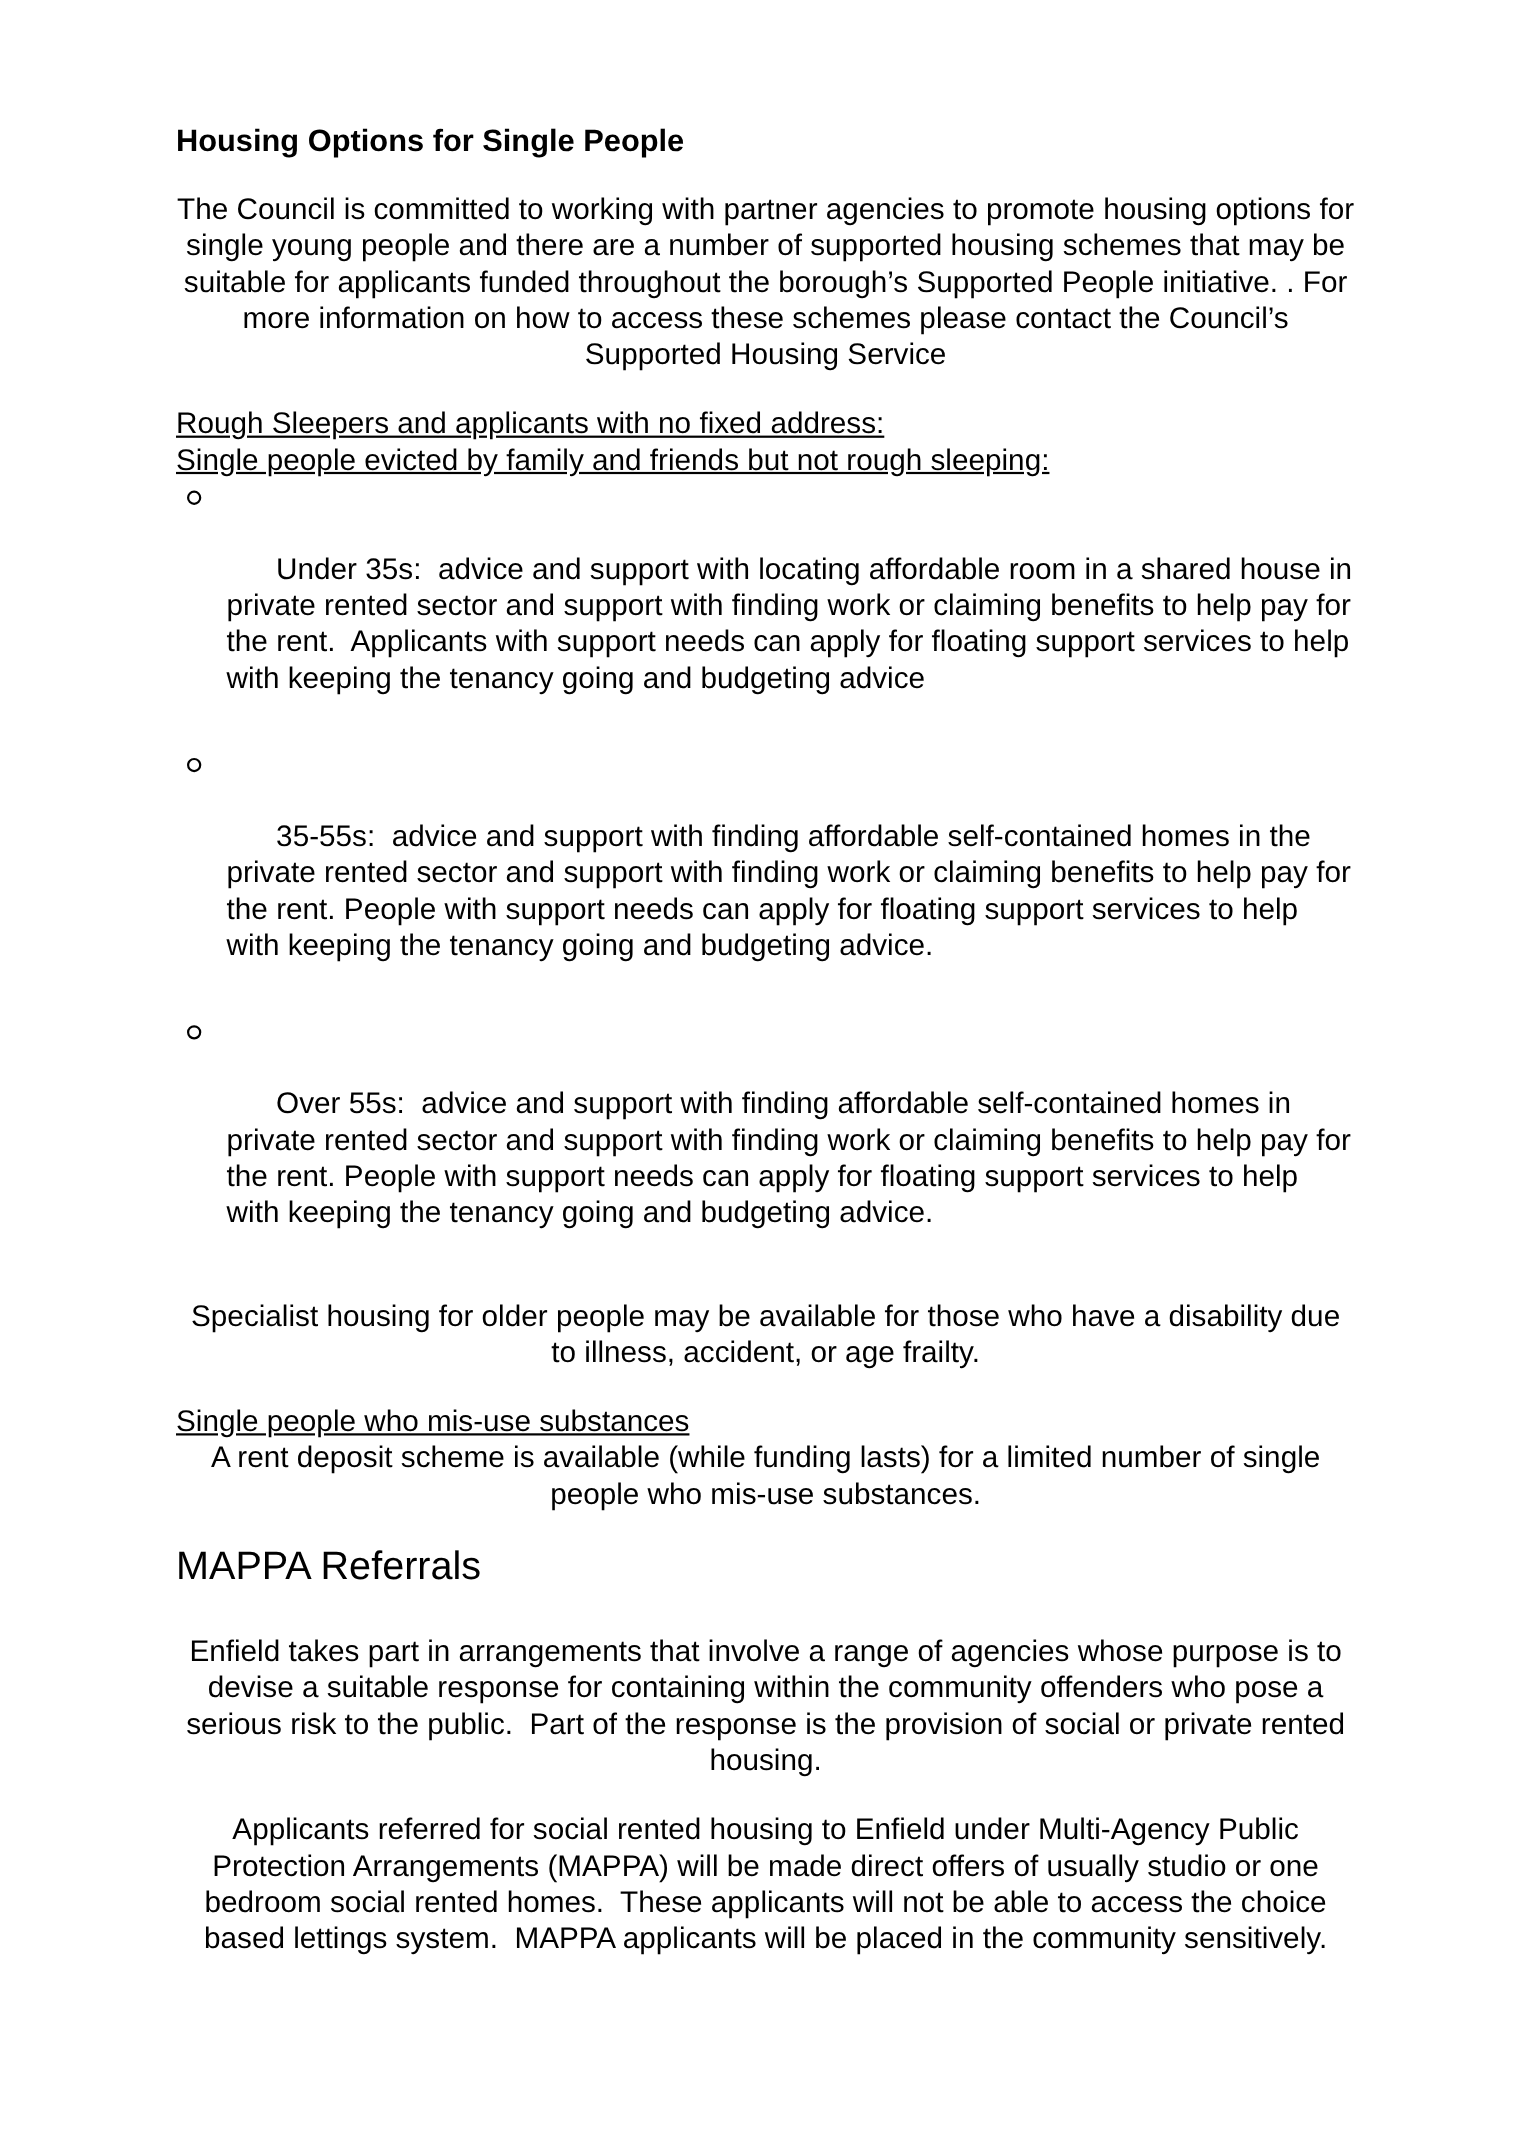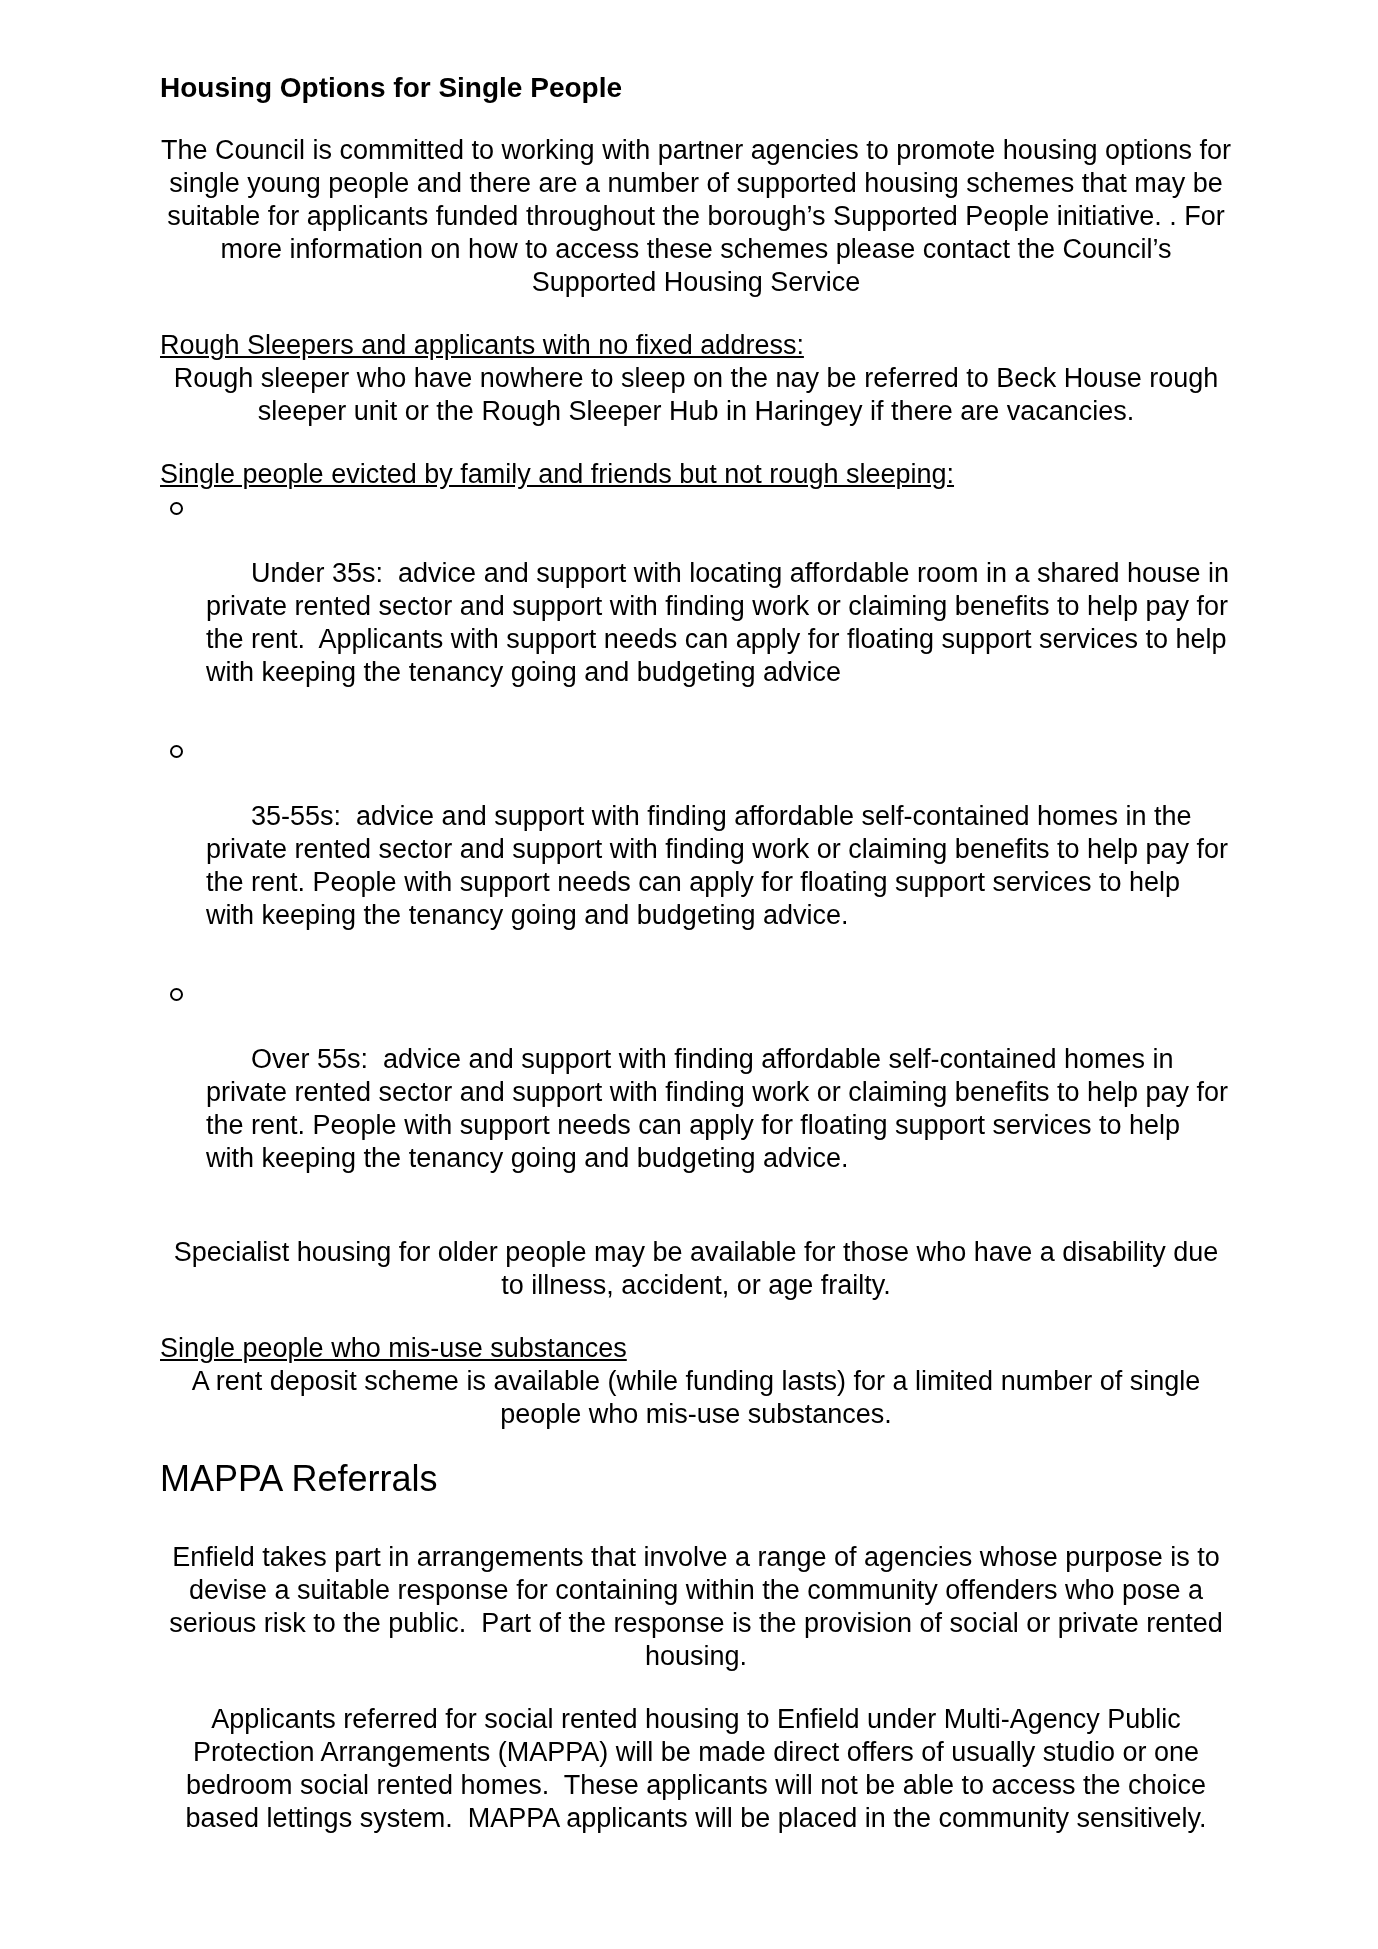--- a/index.html
+++ b/index.html
@@ -6,21 +6,21 @@
     margin: 0;
     padding: 0;
     background: #ffffff;
   }
   .page {
     position: relative;
     width: 1378px;
     height: 1949px;
     background: #ffffff;
     box-sizing: border-box;
-    padding: 71px 146px 0 160px;
+    padding: 111px 146px 0 160px;
     font-family: "Liberation Sans", "DejaVu Sans", sans-serif;
     font-size: 27px;
     line-height: 33px;
     color: #000000;
     overflow: hidden;
   }
   h1.doc-title {
     font-size: 28px;
     line-height: 33px;
     font-weight: bold;
@@ -71,21 +71,20 @@
 </head>
 <body>
 
 <div class="page">
 
   <h1 class="doc-title">Housing Options for Single People</h1>
 
   <p class="doc-p">The Council is committed to working with partner agencies to promote housing options for single young people and there are a number of supported housing schemes that may be suitable for applicants funded throughout the borough’s Supported People initiative. . For more information on how to access these schemes please contact the Council’s Supported Housing Service</p>
 
   <div class="h3u">Rough Sleepers and applicants with no fixed address:</div>
-  <p class="doc-p">Rough sleeper who have nowhere to sleep on the nay be referred to Beck House rough sleeper unit or the Rough Sleeper Hub in Haringey if there are vacancies.</p>
 
   <div class="h3u">Single people evicted by family and friends but not rough sleeping:</div>
 
   <ul class="doc-list">
     <li>
       <span class="bullet-marker"></span>
       <span>Under 35s:  advice and support with locating affordable room in a shared house in private rented sector and support with finding work or claiming benefits to help pay for the rent.  Applicants with support needs can apply for floating support services to help with keeping the tenancy going and budgeting advice</span>
     </li>
     <li>
       <span class="bullet-marker"></span>

